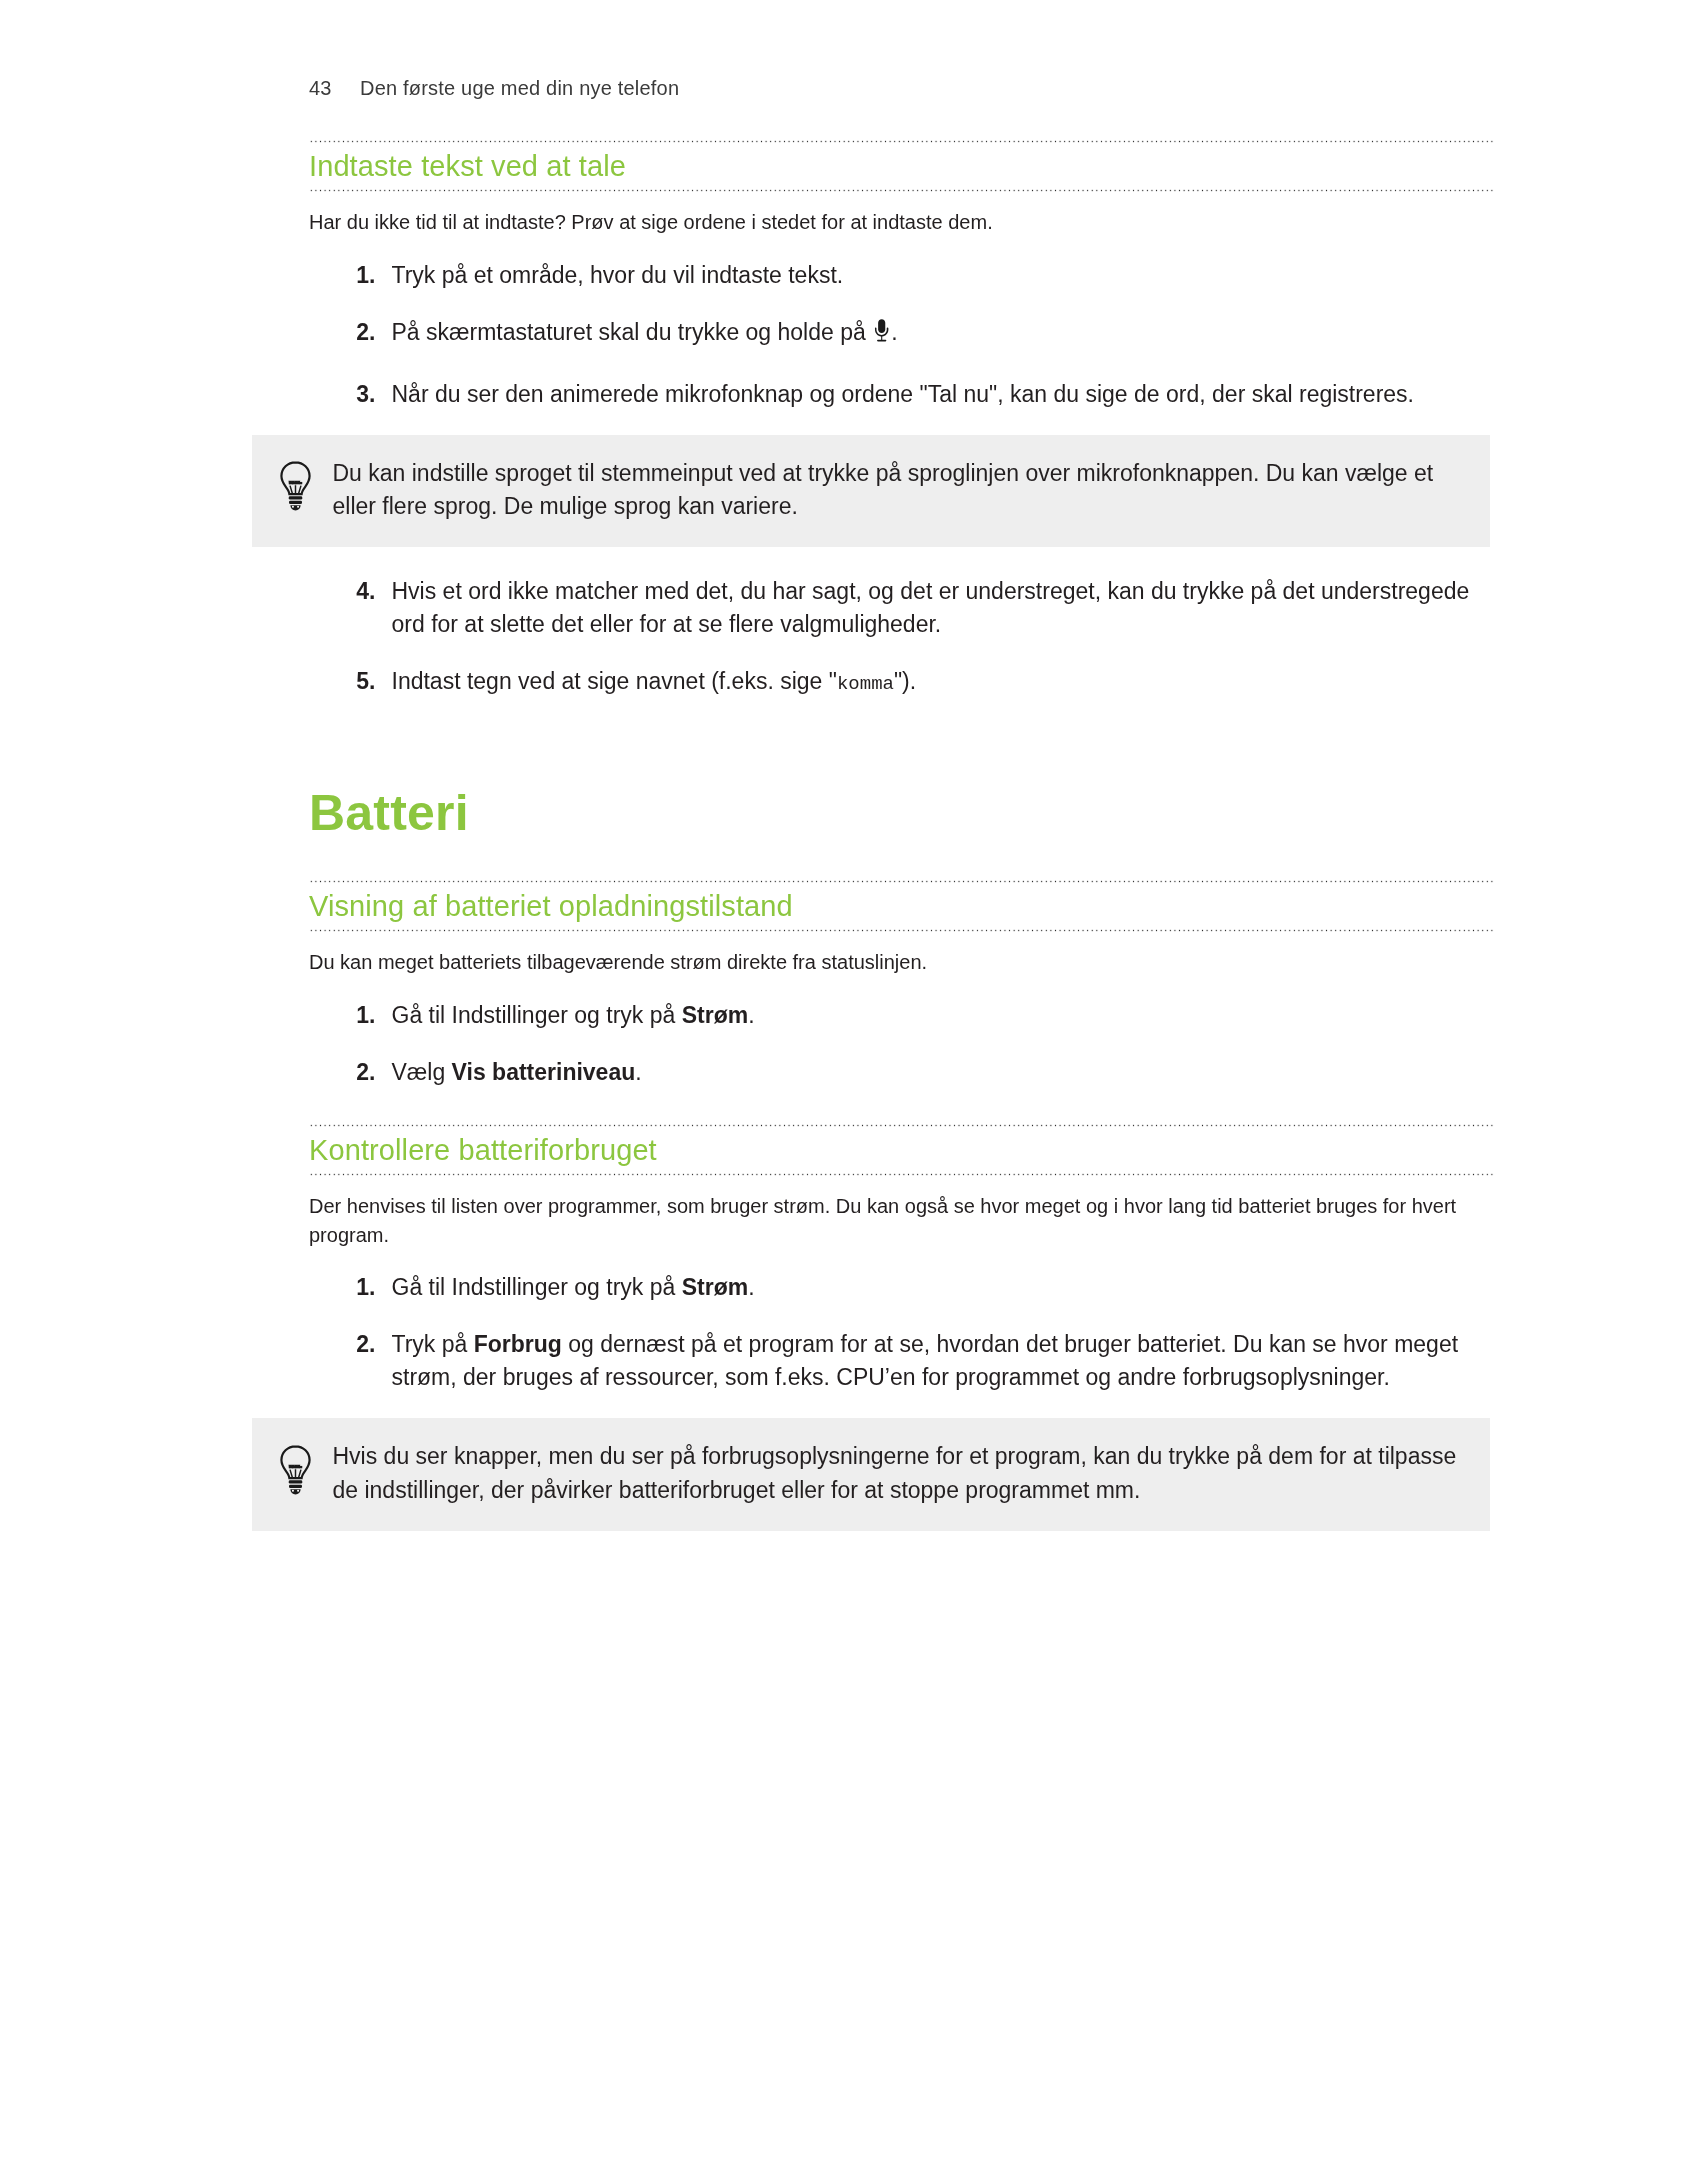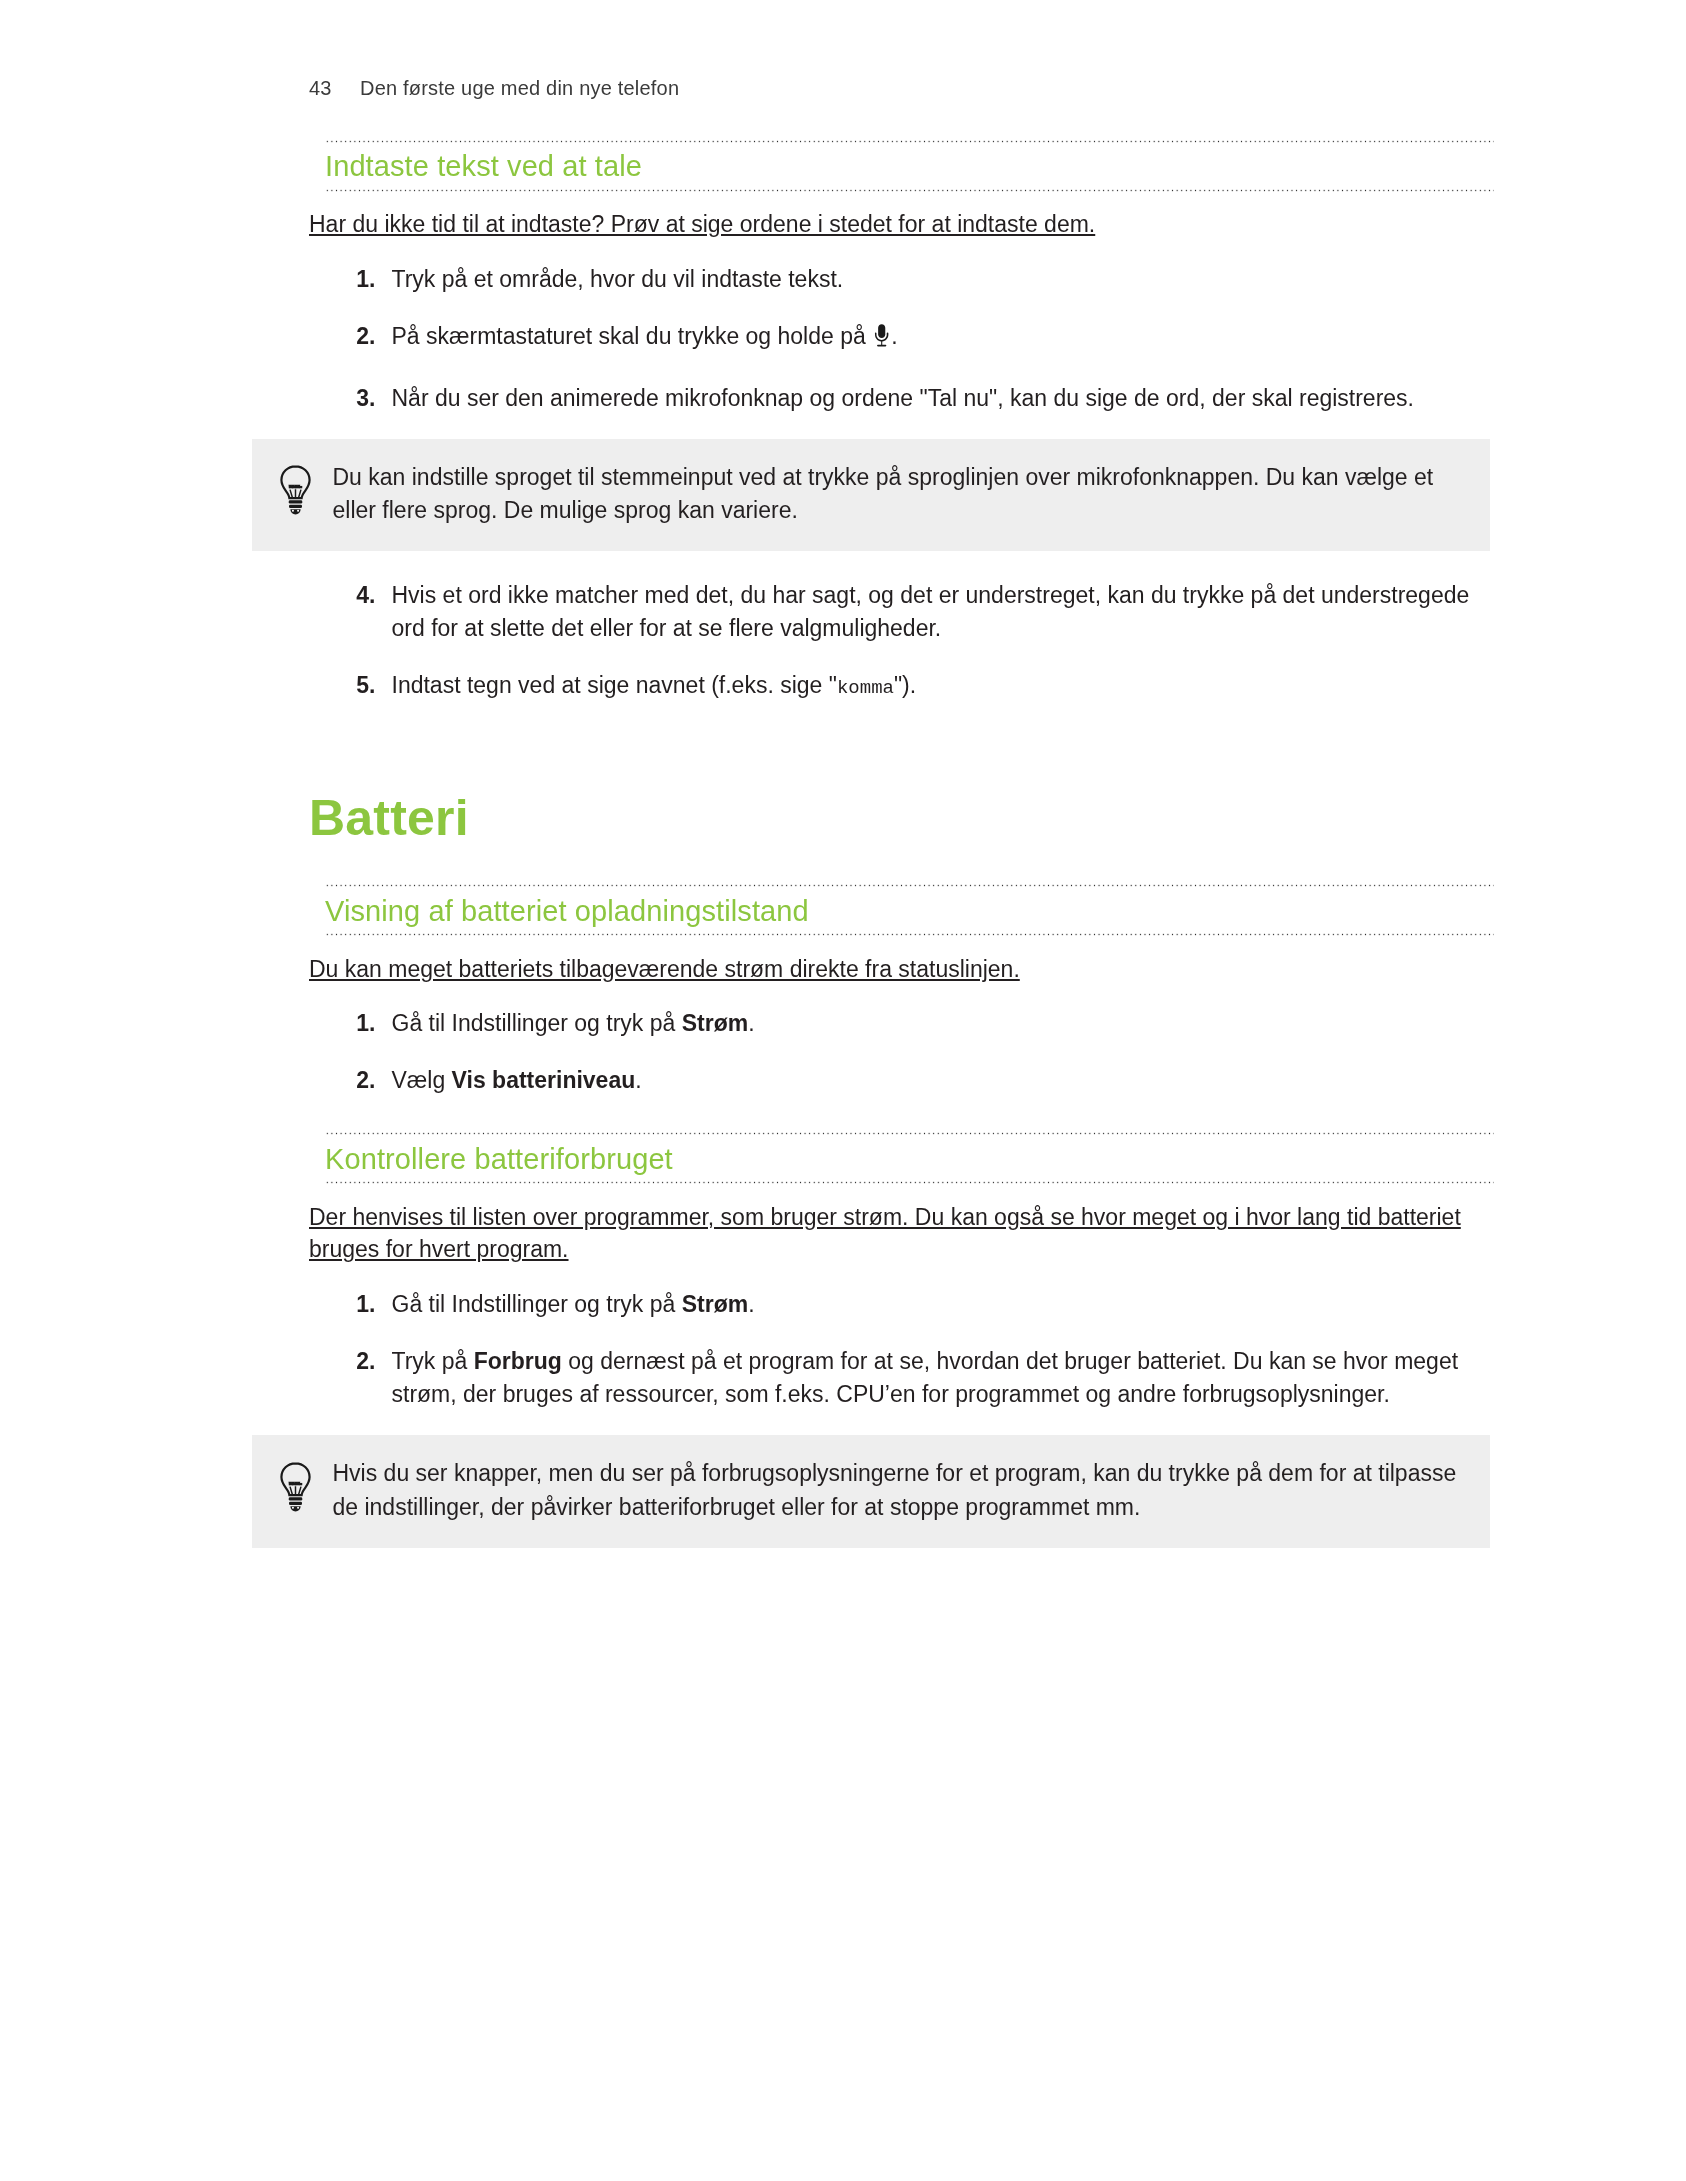--- a/index.html
+++ b/index.html
@@ -50,21 +50,20 @@
     height: 2.8px;
     background-image: radial-gradient(circle, #2b2b2b 0.8px, rgba(0,0,0,0) 1px);
     background-size: 4.6px 2.8px;
     background-repeat: repeat-x;
     background-position: left center;
   }
 
   
   .sec {
     margin-top: 1.8px;
-    margin-left: 16px;
   }
   .sec-title {
     font-size: 29px;
     font-weight: 400;
     color: #8cc63f;
     line-height: 1.28;
     padding: 5.5px 0 3.7px 0;
     letter-spacing: 0.1px;
   }
 
@@ -72,25 +71,24 @@
   .chapter {
     font-size: 50px;
     font-weight: 700;
     color: #8cc63f;
     line-height: 1.1;
     letter-spacing: 0.2px;
   }
 
   
   p.body {
-    font-size: 23px;
+    font-size: 20px;
     line-height: 1.42;
     color: #231f20;
     margin: 16.5px 0 0 0;
-    text-decoration: underline;
   }
 
   
   ol.steps {
     list-style: none;
     margin: 22px 0 0 0;
     padding: 0;
   }
   ol.steps > li {
     position: relative;

